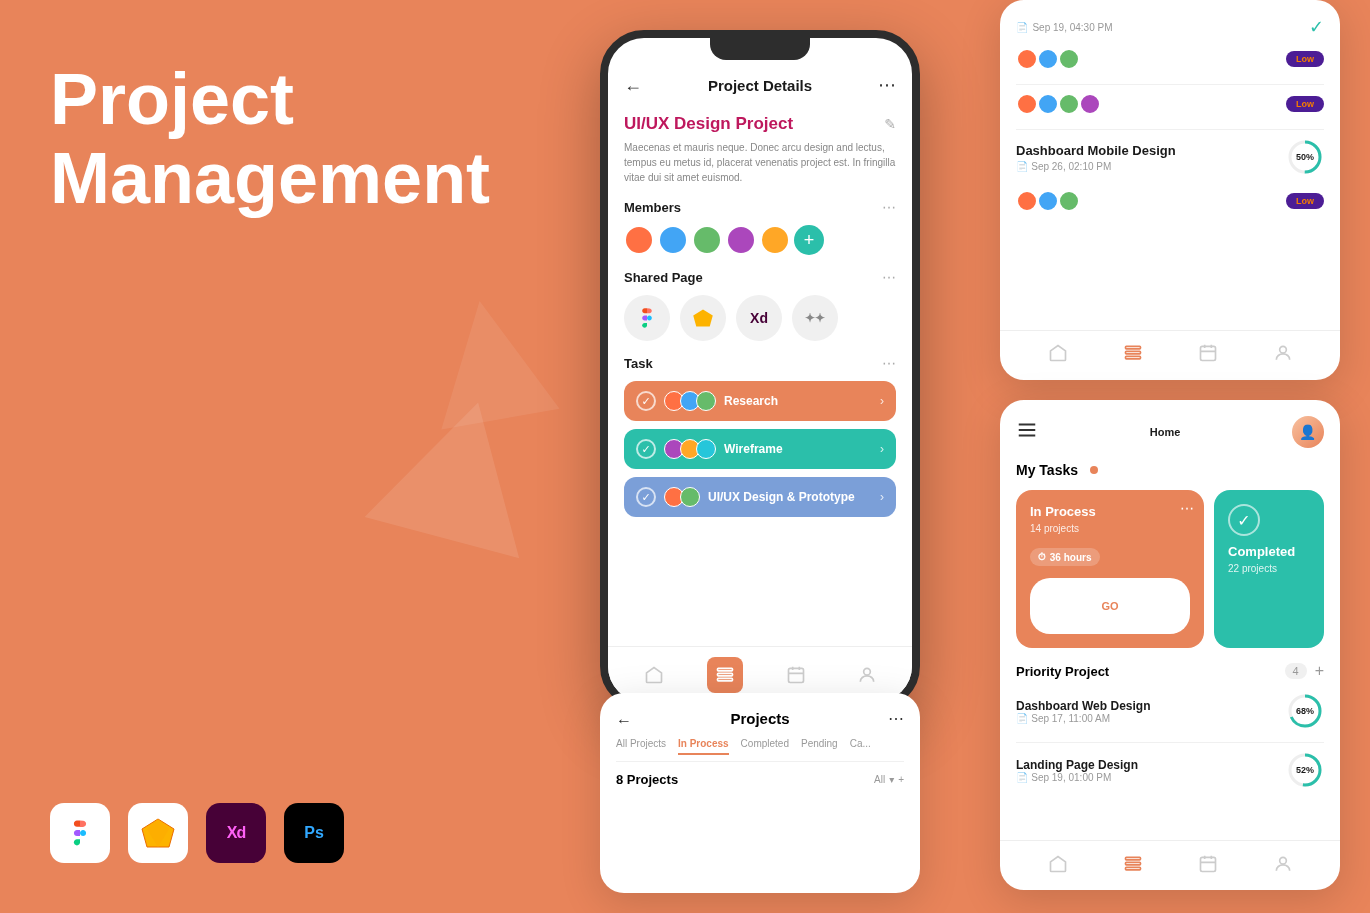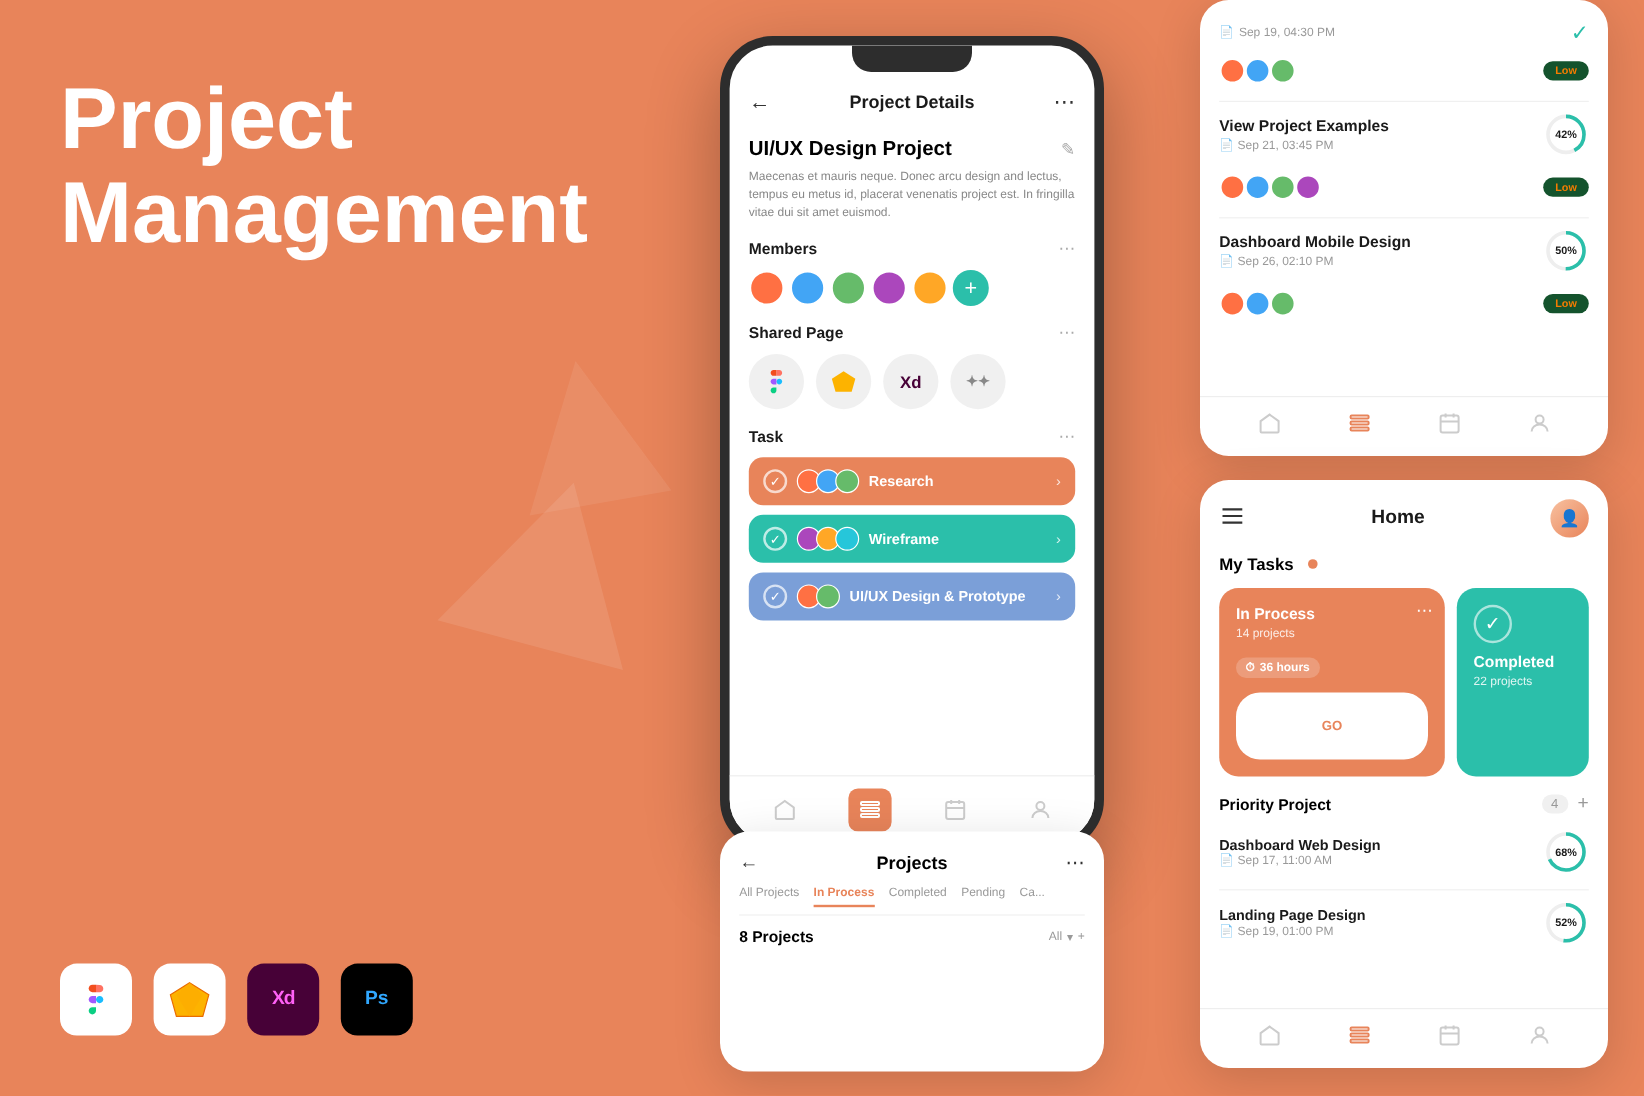--- a/index.html
+++ b/index.html
@@ -92,21 +92,21 @@
     .phone-title { font-size: 15px; font-weight: 600; color: #1a1a1a; }
     .dots-menu { font-size: 18px; color: #333; }
 
     
     .project-name-row {
       display: flex;
       justify-content: space-between;
       align-items: center;
       margin-bottom: 6px;
     }
-    .project-name { font-size: 17px; font-weight: 700; color: #000000; }
+    .project-name { font-size: 17px; font-weight: 700; color: #be185d; }
     .edit-icon { color: #aaa; font-size: 14px; }
     .project-desc {
       font-size: 10px;
       color: #888;
       line-height: 1.5;
       margin-bottom: 14px;
     }
 
     
     .section {
@@ -274,21 +274,21 @@
       border: 2px solid #fff;
       margin-left: -5px;
     }
     .task-av:first-child { margin-left: 0; }
     .priority-badge {
       font-size: 9px;
       padding: 3px 10px;
       border-radius: 20px;
       font-weight: 600;
     }
-    .badge-low { background: #14532d; color: #F57C00; }
+    .badge-low { background: #4c1d95; color: #F57C00; }
 
     .progress-circle {
       position: relative;
       width: 38px;
       height: 38px;
     }
     .progress-circle svg {
       transform: rotate(-90deg);
     }
     .progress-text {
@@ -315,21 +315,21 @@
       overflow: hidden;
     }
 
     .home-header {
       display: flex;
       align-items: center;
       justify-content: space-between;
       margin-bottom: 14px;
     }
     .hamburger { font-size: 18px; color: #333; }
-    .home-title { font-size: 16px; font-weight: 700; color: #1a1a1a; }
+    .home-title { font-size: 11px; font-weight: 700; color: #1a1a1a; }
     .home-avatar {
       width: 32px;
       height: 32px;
       border-radius: 50%;
       background: #ddd;
       overflow: hidden;
     }
 
     .my-tasks-row {
       display: flex;
@@ -727,37 +727,20 @@
   </div>
   <div style="display:flex;align-items:center;gap:4px;margin-bottom:14px;">
     <div class="task-av av-1" style="width:22px;height:22px;border-radius:50%;background:#FF7043;border:2px solid #fff;"></div>
     <div class="task-av av-2" style="width:22px;height:22px;border-radius:50%;background:#42A5F5;border:2px solid #fff;margin-left:-5px;"></div>
     <div class="task-av av-3" style="width:22px;height:22px;border-radius:50%;background:#66BB6A;border:2px solid #fff;margin-left:-5px;"></div>
     <span class="priority-badge badge-low" style="margin-left:auto;">Low</span>
   </div>
 
   <div class="divider"></div>
 
-  <div class="task-list-item">
-    <div class="task-list-left">
-      <div class="task-list-title">View Project Examples</div>
-      <div class="task-list-date">
-        <span>📄</span> <span>Sep 21, 03:45 PM</span>
-      </div>
-    </div>
-    <div style="display:flex;flex-direction:column;align-items:flex-end;gap:4px;">
-      <div class="progress-circle">
-        <svg width="38" height="38" viewBox="0 0 38 38">
-          <circle cx="19" cy="19" r="15" fill="none" stroke="#eee" stroke-width="3"></circle>
-          <circle cx="19" cy="19" r="15" fill="none" stroke="#2BBFAA" stroke-width="3" stroke-dasharray="94.2 94.2" stroke-dashoffset="54.6"></circle>
-        </svg>
-        <span class="progress-text">42%</span>
-      </div>
-    </div>
-  </div>
   <div style="display:flex;align-items:center;gap:4px;margin-bottom:14px;">
     <div style="width:22px;height:22px;border-radius:50%;background:#FF7043;border:2px solid #fff;"></div>
     <div style="width:22px;height:22px;border-radius:50%;background:#42A5F5;border:2px solid #fff;margin-left:-5px;"></div>
     <div style="width:22px;height:22px;border-radius:50%;background:#66BB6A;border:2px solid #fff;margin-left:-5px;"></div>
     <div style="width:22px;height:22px;border-radius:50%;background:#AB47BC;border:2px solid #fff;margin-left:-5px;"></div>
     <span class="priority-badge badge-low" style="margin-left:auto;">Low</span>
   </div>
 
   <div class="divider"></div>
 

